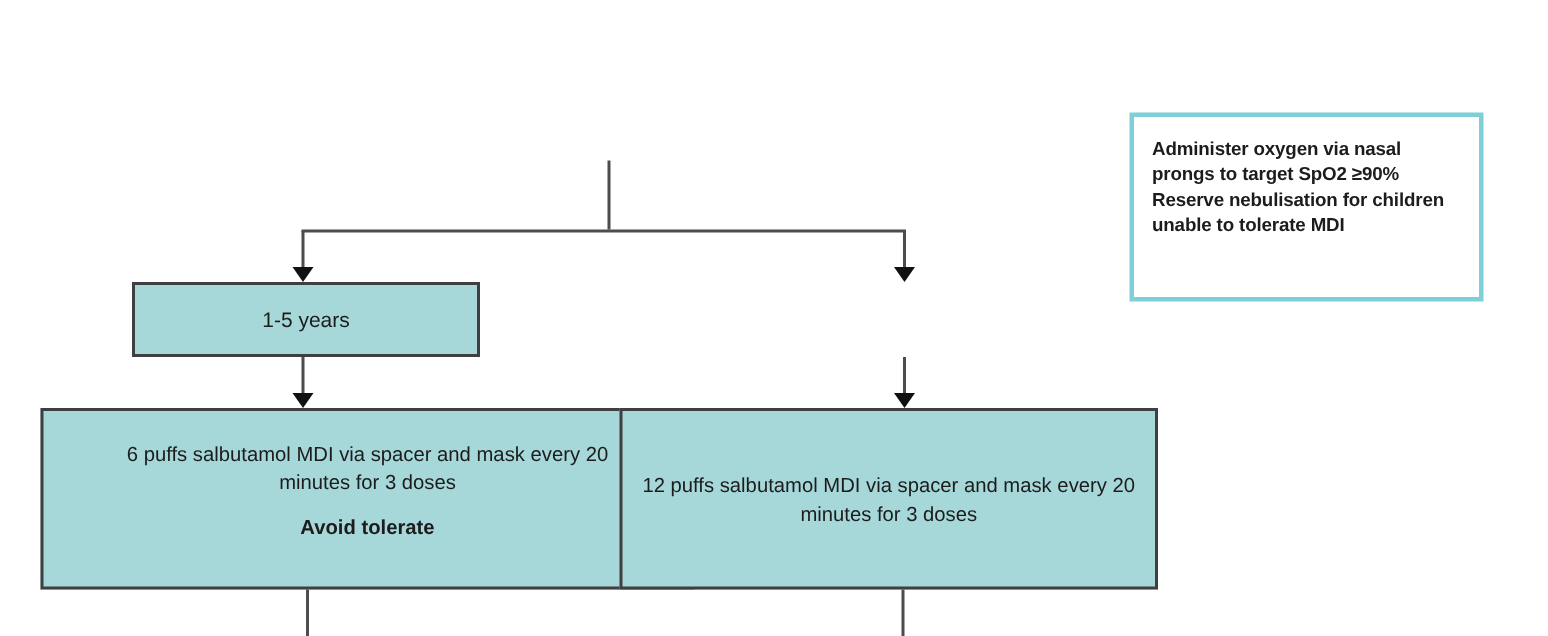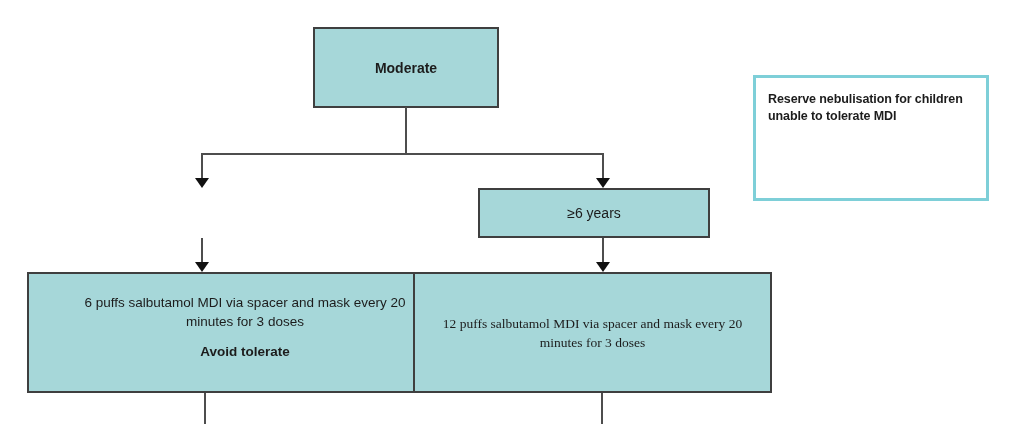--- a/index.html
+++ b/index.html
@@ -23,75 +23,73 @@
   }
   .node--moderate{left:313px;top:27px;width:186px;height:81px;}
   .node--age-left{left:88px;top:188px;width:232px;height:50px;}
   .node--age-right{left:478px;top:188px;width:232px;height:50px;}
   .node--treat-left{left:27px;top:272px;width:436px;height:121px;}
   .node--treat-right{left:413px;top:272px;width:359px;height:121px;}
   .label-bold{font-size:14px;font-weight:bold;}
   .label-age{font-size:14px;font-weight:normal;}
   .dose{font-size:13.5px;line-height:19px;font-weight:normal;margin:0 auto;padding:0;}
   .dose--left{max-width:340px;}
-  .dose--right{max-width:345px;font-family:Liberation Serif, serif;}
+  .dose--right{max-width:345px;}
   .steroids{font-size:13.5px;font-weight:bold;margin-top:13px;}
   .line{position:absolute;background:var(--connector);}
   .arrow-down{
     position:absolute;width:0;height:0;
     border-left:7px solid transparent;border-right:7px solid transparent;
     border-top:10px solid var(--arrow);
   }
   .note{
     position:absolute;left:753px;top:75px;width:236px;height:126px;
     box-sizing:border-box;background:#ffffff;border:3px solid var(--note-border);
     padding:13px 10px 10px 12px;
   }
   .note p{
     margin:0;font-size:12.5px;font-weight:bold;line-height:17px;
     letter-spacing:-0.1px;
   }
-  .note p + p{margin-top:16px;font-family:Liberation Mono, monospace;}
+  .note p + p{}
 </style>
 </head>
 <body>
 
 <div class="canvas">
 
-  <div class="node node--moderate">
-    <span class="label-bold">Moderate</span>
-  </div>
 
   <div class="line" style="left:405px;top:107px;width:2px;height:46px;"></div>
 
   <div class="line" style="left:201px;top:153px;width:403px;height:2px;"></div>
 
   <div class="line" style="left:201px;top:154px;width:2px;height:25px;"></div>
   <div class="arrow-down" style="left:195px;top:178px;"></div>
 
   <div class="line" style="left:602px;top:154px;width:2px;height:25px;"></div>
   <div class="arrow-down" style="left:596px;top:178px;"></div>
 
-  <div class="node node--age-right">
-    <span class="label-age">≥6 years</span>
+  <div class="node node--age-left">
+    <span class="label-age">1-5 years</span>
   </div>
 
   <div class="line" style="left:201px;top:238px;width:2px;height:25px;"></div>
   <div class="arrow-down" style="left:195px;top:262px;"></div>
   <div class="line" style="left:602px;top:238px;width:2px;height:25px;"></div>
   <div class="arrow-down" style="left:596px;top:262px;"></div>
 
   <div class="node node--treat-left">
     <p class="dose dose--left">6 puffs salbutamol MDI via spacer and mask every 20 minutes for 3 doses</p>
     <p class="steroids">Avoid tolerate</p>
   </div>
   <div class="node node--treat-right">
     <p class="dose dose--right">12 puffs salbutamol MDI via spacer and mask every 20 minutes for 3 doses</p>
   </div>
 
   <div class="line" style="left:204px;top:393px;width:2px;height:31px;"></div>
   <div class="line" style="left:601px;top:393px;width:2px;height:31px;"></div>
 
   <div class="note">
+    <p>Administer oxygen via nasal prongs to target SpO2 ≥90%</p>
     <p>Reserve nebulisation for children unable to tolerate MDI</p>
   </div>
 
 </div>
 
 </body></html>

